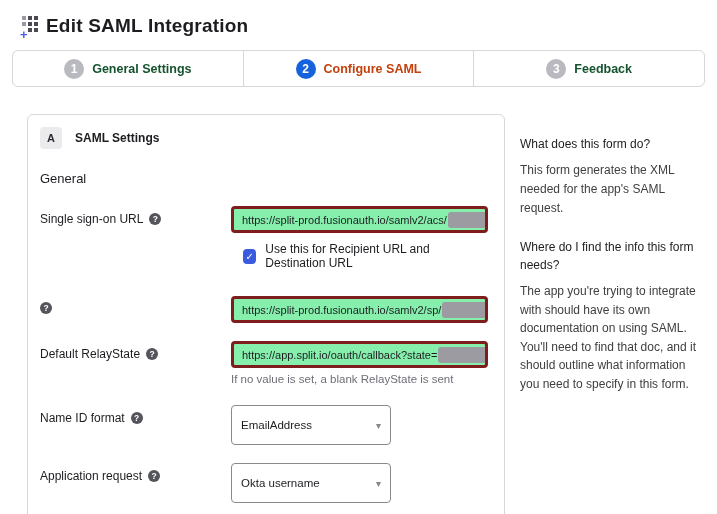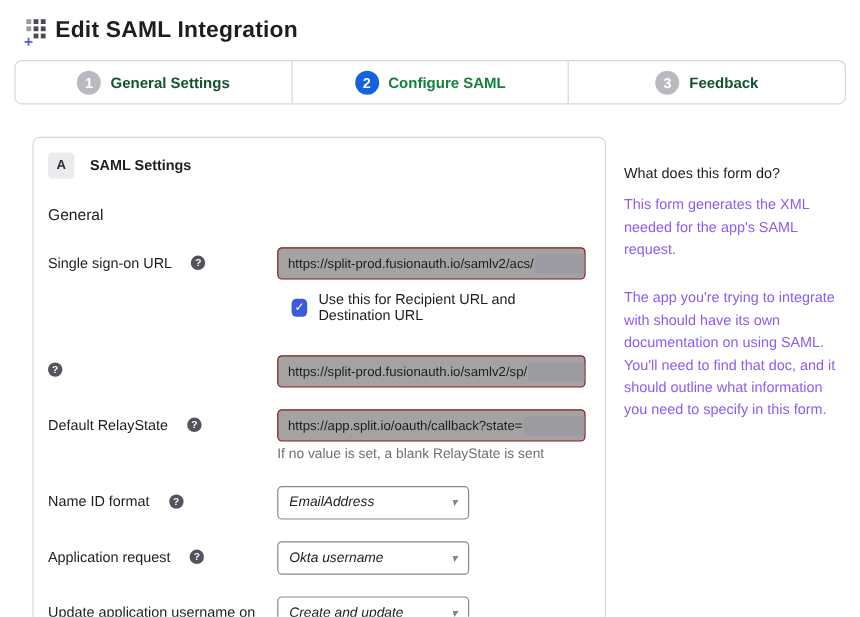--- a/index.html
+++ b/index.html
@@ -18,59 +18,59 @@
   
   .stepper { display: flex; margin: 13px 12px 0 12px; border: 1px solid #d7d7dc;
     border-radius: 6px; height: 37px; background: #fff; }
   .step { flex: 1; display: flex; align-items: center; justify-content: center; gap: 8px;
     cursor: pointer; }
   .step + .step { border-left: 1px solid #d7d7dc; }
   .step .num { width: 20px; height: 20px; border-radius: 50%; background: #b9b9c0; color: #fff;
     font-size: 12px; font-weight: bold; display: flex; align-items: center; justify-content: center; }
   .step .lab { font-size: 12.5px; font-weight: bold; color: #14532d; }
   .step.active .num { background: #1662dd; }
-  .step.active .lab { color: #15803d; }
+  .step.active .lab { color: #c2410c; }
 
   
   .content { display: flex; align-items: flex-start; margin: 27px 0 0 27px; }
   .panel { width: 478px; border: 1px solid #d7d7dc; border-radius: 6px; background: #fff;
     padding: 12px 12px 20px 12px; height: 430px; flex: none; }
   .panel-head { display: flex; align-items: center; gap: 13px; }
   .badge-a { width: 22px; height: 22px; background: #ebebed; border-radius: 4px; font-size: 11px;
     font-weight: bold; display: flex; align-items: center; justify-content: center; color: #2c2c33; }
   .panel-title { font-size: 12px; font-weight: bold; }
   .section-h { font-size: 13px; font-weight: normal; margin: 22px 0 0 0; }
 
   .row { display: flex; align-items: flex-start; margin-top: 20px; }
   .lbl { width: 191px; flex: none; font-size: 12px; padding-top: 6px; display: flex;
-    align-items: center; gap: 16px; }
+    align-items: center; gap: 6px; }
   .help { width: 12px; height: 12px; border-radius: 50%; background: #54545c; color: #fff;
     font-size: 8.5px; font-weight: bold; display: inline-flex; align-items: center;
     justify-content: center; flex: none; cursor: pointer; }
   .ctrl { flex: 1; }
-  .tbox { width: 257px; height: 27px; border: 1px solid #7f1d1d; border-radius: 4px;
-    background: #a3a3a3; display: flex; align-items: center; padding: 0 6px 0 8px; font-size: 11px;
+  .tbox { width: 257px; height: 27px; border: 3px solid #7f1d1d; border-radius: 4px;
+    background: #86efac; display: flex; align-items: center; padding: 0 6px 0 8px; font-size: 11px;
     white-space: nowrap; overflow: hidden; cursor: text; }
   .redact { display: inline-block; width: 72px; height: 16px; background: #9b9ba1;
     border-radius: 3px; margin-left: 1px; flex: none; }
   .helper { font-size: 11.5px; color: #6e6e78; margin-top: 5px; }
 
   .chk-row { display: flex; align-items: center; gap: 9px; margin: 9px 0 0 203px; }
   .chk { width: 15px; height: 15px; background: #3a5be0; border-radius: 4px; color: #fff;
     font-size: 10px; display: flex; align-items: center; justify-content: center; cursor: pointer; }
   .chk-lab { font-size: 12px; }
 
-  .select { width: 160px; height: 28px; border: 1px solid #8a8a8e; border-radius: 4px;
+  .select { width: 160px; height: 40px; border: 1px solid #8a8a8e; border-radius: 4px;
     display: flex; align-items: center; justify-content: space-between; padding: 0 9px;
-    font-size: 11.5px; cursor: pointer; background: #fff; font-style: italic; }
+    font-size: 11.5px; cursor: pointer; background: #fff; }
   .select .caret { color: #85858d; font-size: 10px; }
 
   .sidebar { width: 188px; margin-left: 15px; padding-top: 22px; }
   .sb-h { font-size: 12px; font-weight: normal; margin-bottom: 8px; line-height: 1.45; }
-  .sb-p { font-size: 12px; color: #8b5cf6; line-height: 1.55; margin-bottom: 22px; }
+  .sb-p { font-size: 12px; color: #404040; line-height: 1.55; margin-bottom: 22px; }
 
   .mt26 { margin-top: 26px; }
   .mt24 { margin-top: 20px; }
   .mt18 { margin-top: 18px; }
 </style>
 </head>
 <body>
 
 <div class="hdr">
   <span class="grid-icon">
@@ -191,16 +191,17 @@
           <span class="caret">▾</span>
         </div>
       </div>
     </div>
 
   </div>
 
   <div class="sidebar">
     <div class="sb-h">What does this form do?</div>
     <div class="sb-p">This form generates the XML needed for the app's SAML request.</div>
+    <div class="sb-h">Where do I find the info this form needs?</div>
     <div class="sb-p">The app you're trying to integrate with should have its own documentation on using SAML. You'll need to find that doc, and it should outline what information you need to specify in this form.</div>
   </div>
 
 </div>
 
 </body></html>

